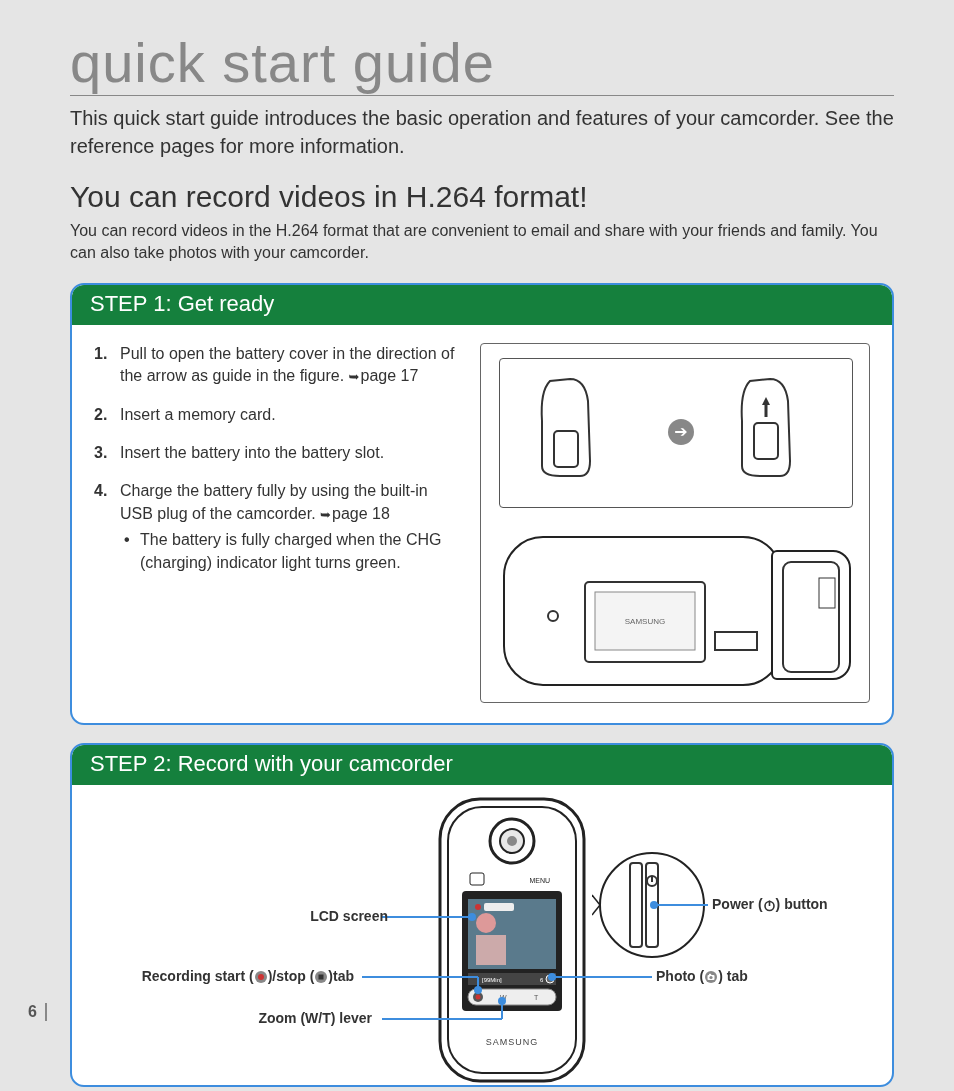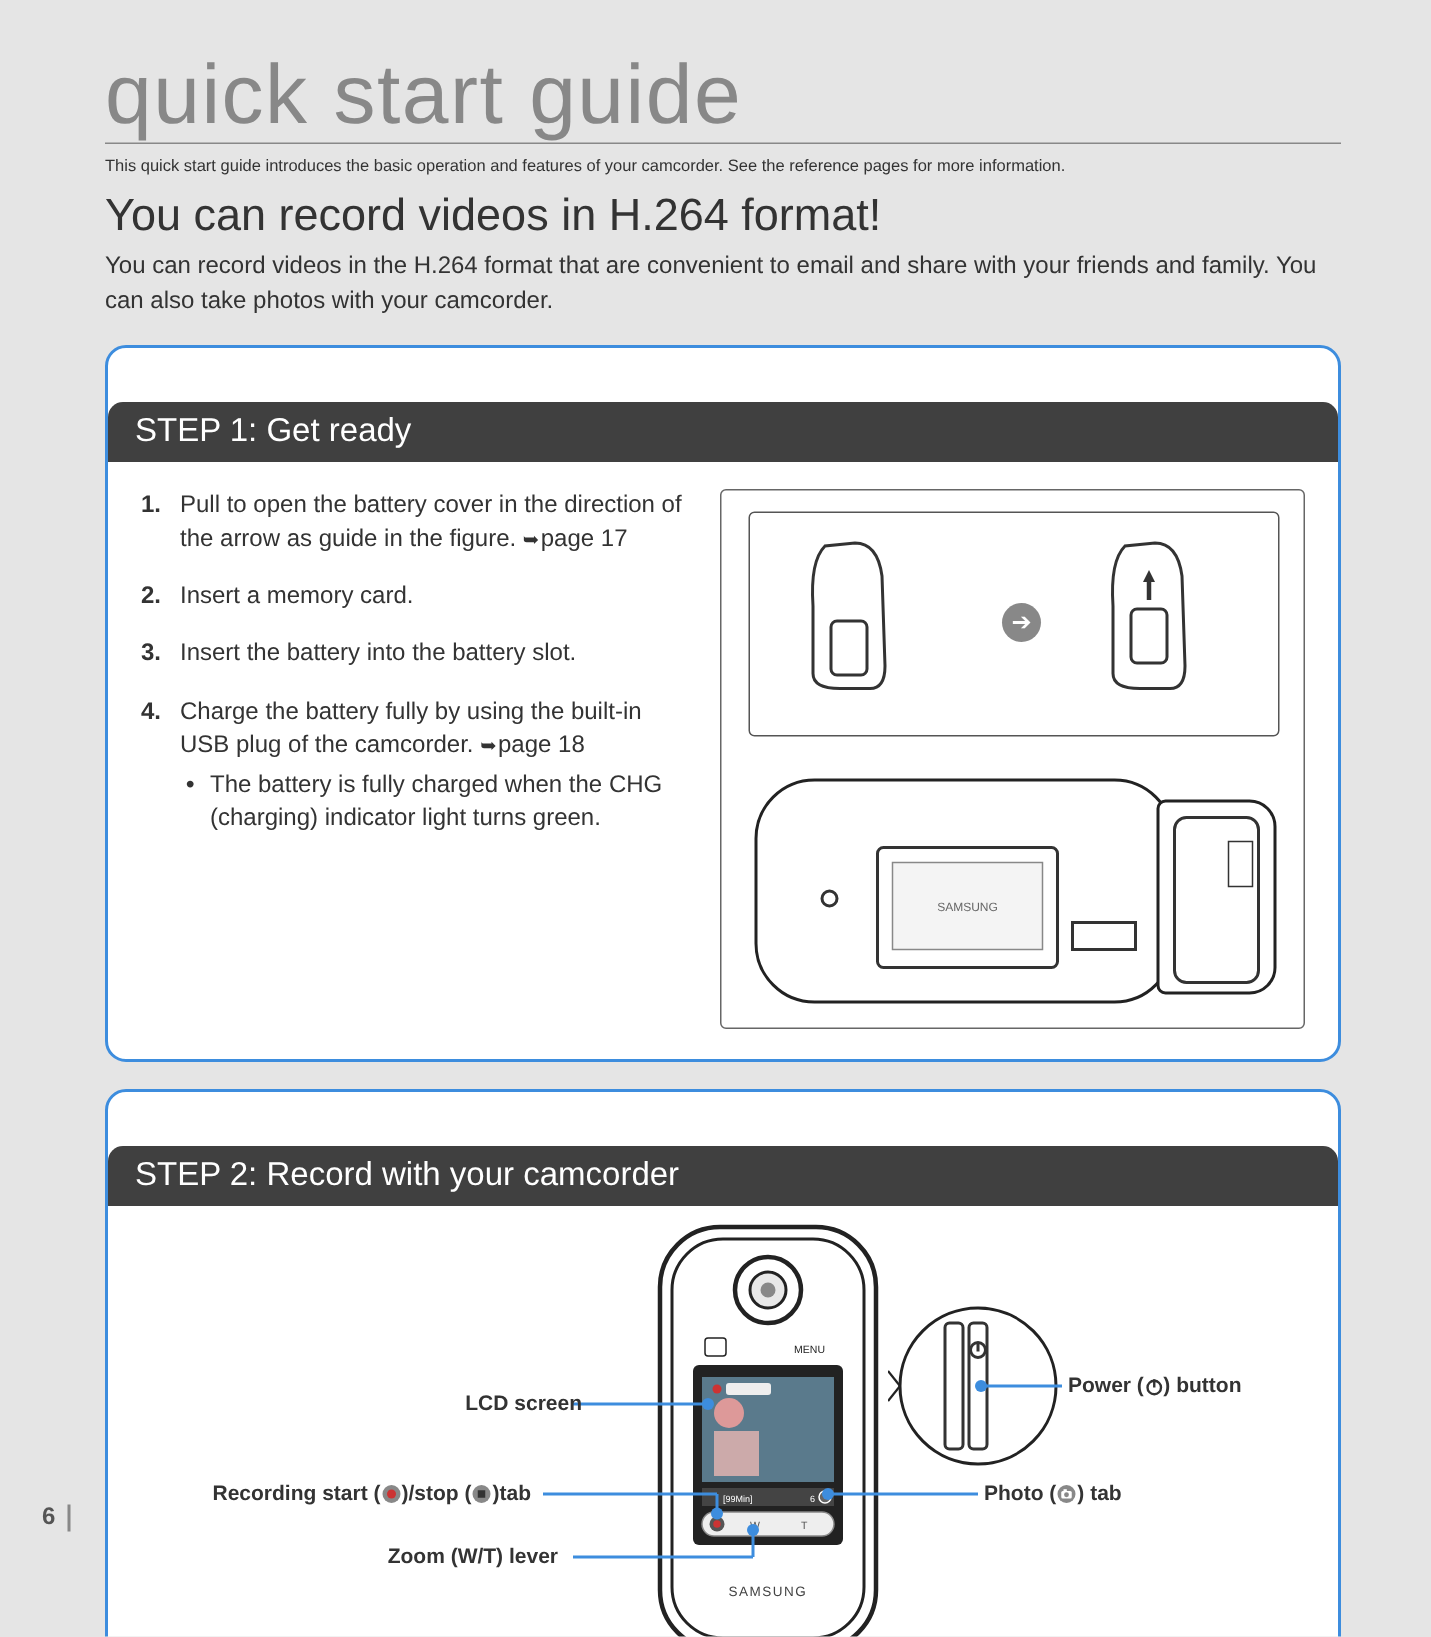--- a/index.html
+++ b/index.html
@@ -15,24 +15,24 @@
   .page-title {
     font-size: 56px;
     font-weight: 300;
     color: #888;
     border-bottom: 1px solid #888;
     letter-spacing: 1px;
     margin-bottom: 8px;
     font-family: "Helvetica Neue", Arial, sans-serif;
   }
   .intro-text {
-    font-size: 11px;
+    font-size: 20px;
     line-height: 1.4;
     color: #333;
-    margin-bottom: 8px;
+    margin-bottom: 20px;
   }
   .subtitle {
     font-size: 30px;
     font-weight: 400;
     color: #333;
     margin-bottom: 6px;
   }
   .sub-desc {
     font-size: 16px;
     line-height: 1.4;
@@ -41,27 +41,26 @@
   }
   .step-card {
     border: 2px solid #3d8dde;
     border-radius: 14px;
     background: #fff;
     overflow: hidden;
     margin-bottom: 18px;
     position: relative;
   }
   .step-header {
-    background: #404040;
+    background: #15803d;
     color: #fff;
     font-size: 22px;
     font-weight: 400;
     padding: 6px 18px 8px 18px;
     border-radius: 10px 10px 0 0;
-    margin-top: 36px;
   }
   .step-body {
     padding: 18px 22px 20px 22px;
   }
   .step1-body {
     display: flex;
     gap: 20px;
   }
   .step1-text { flex: 1; }
   .step1-fig {

